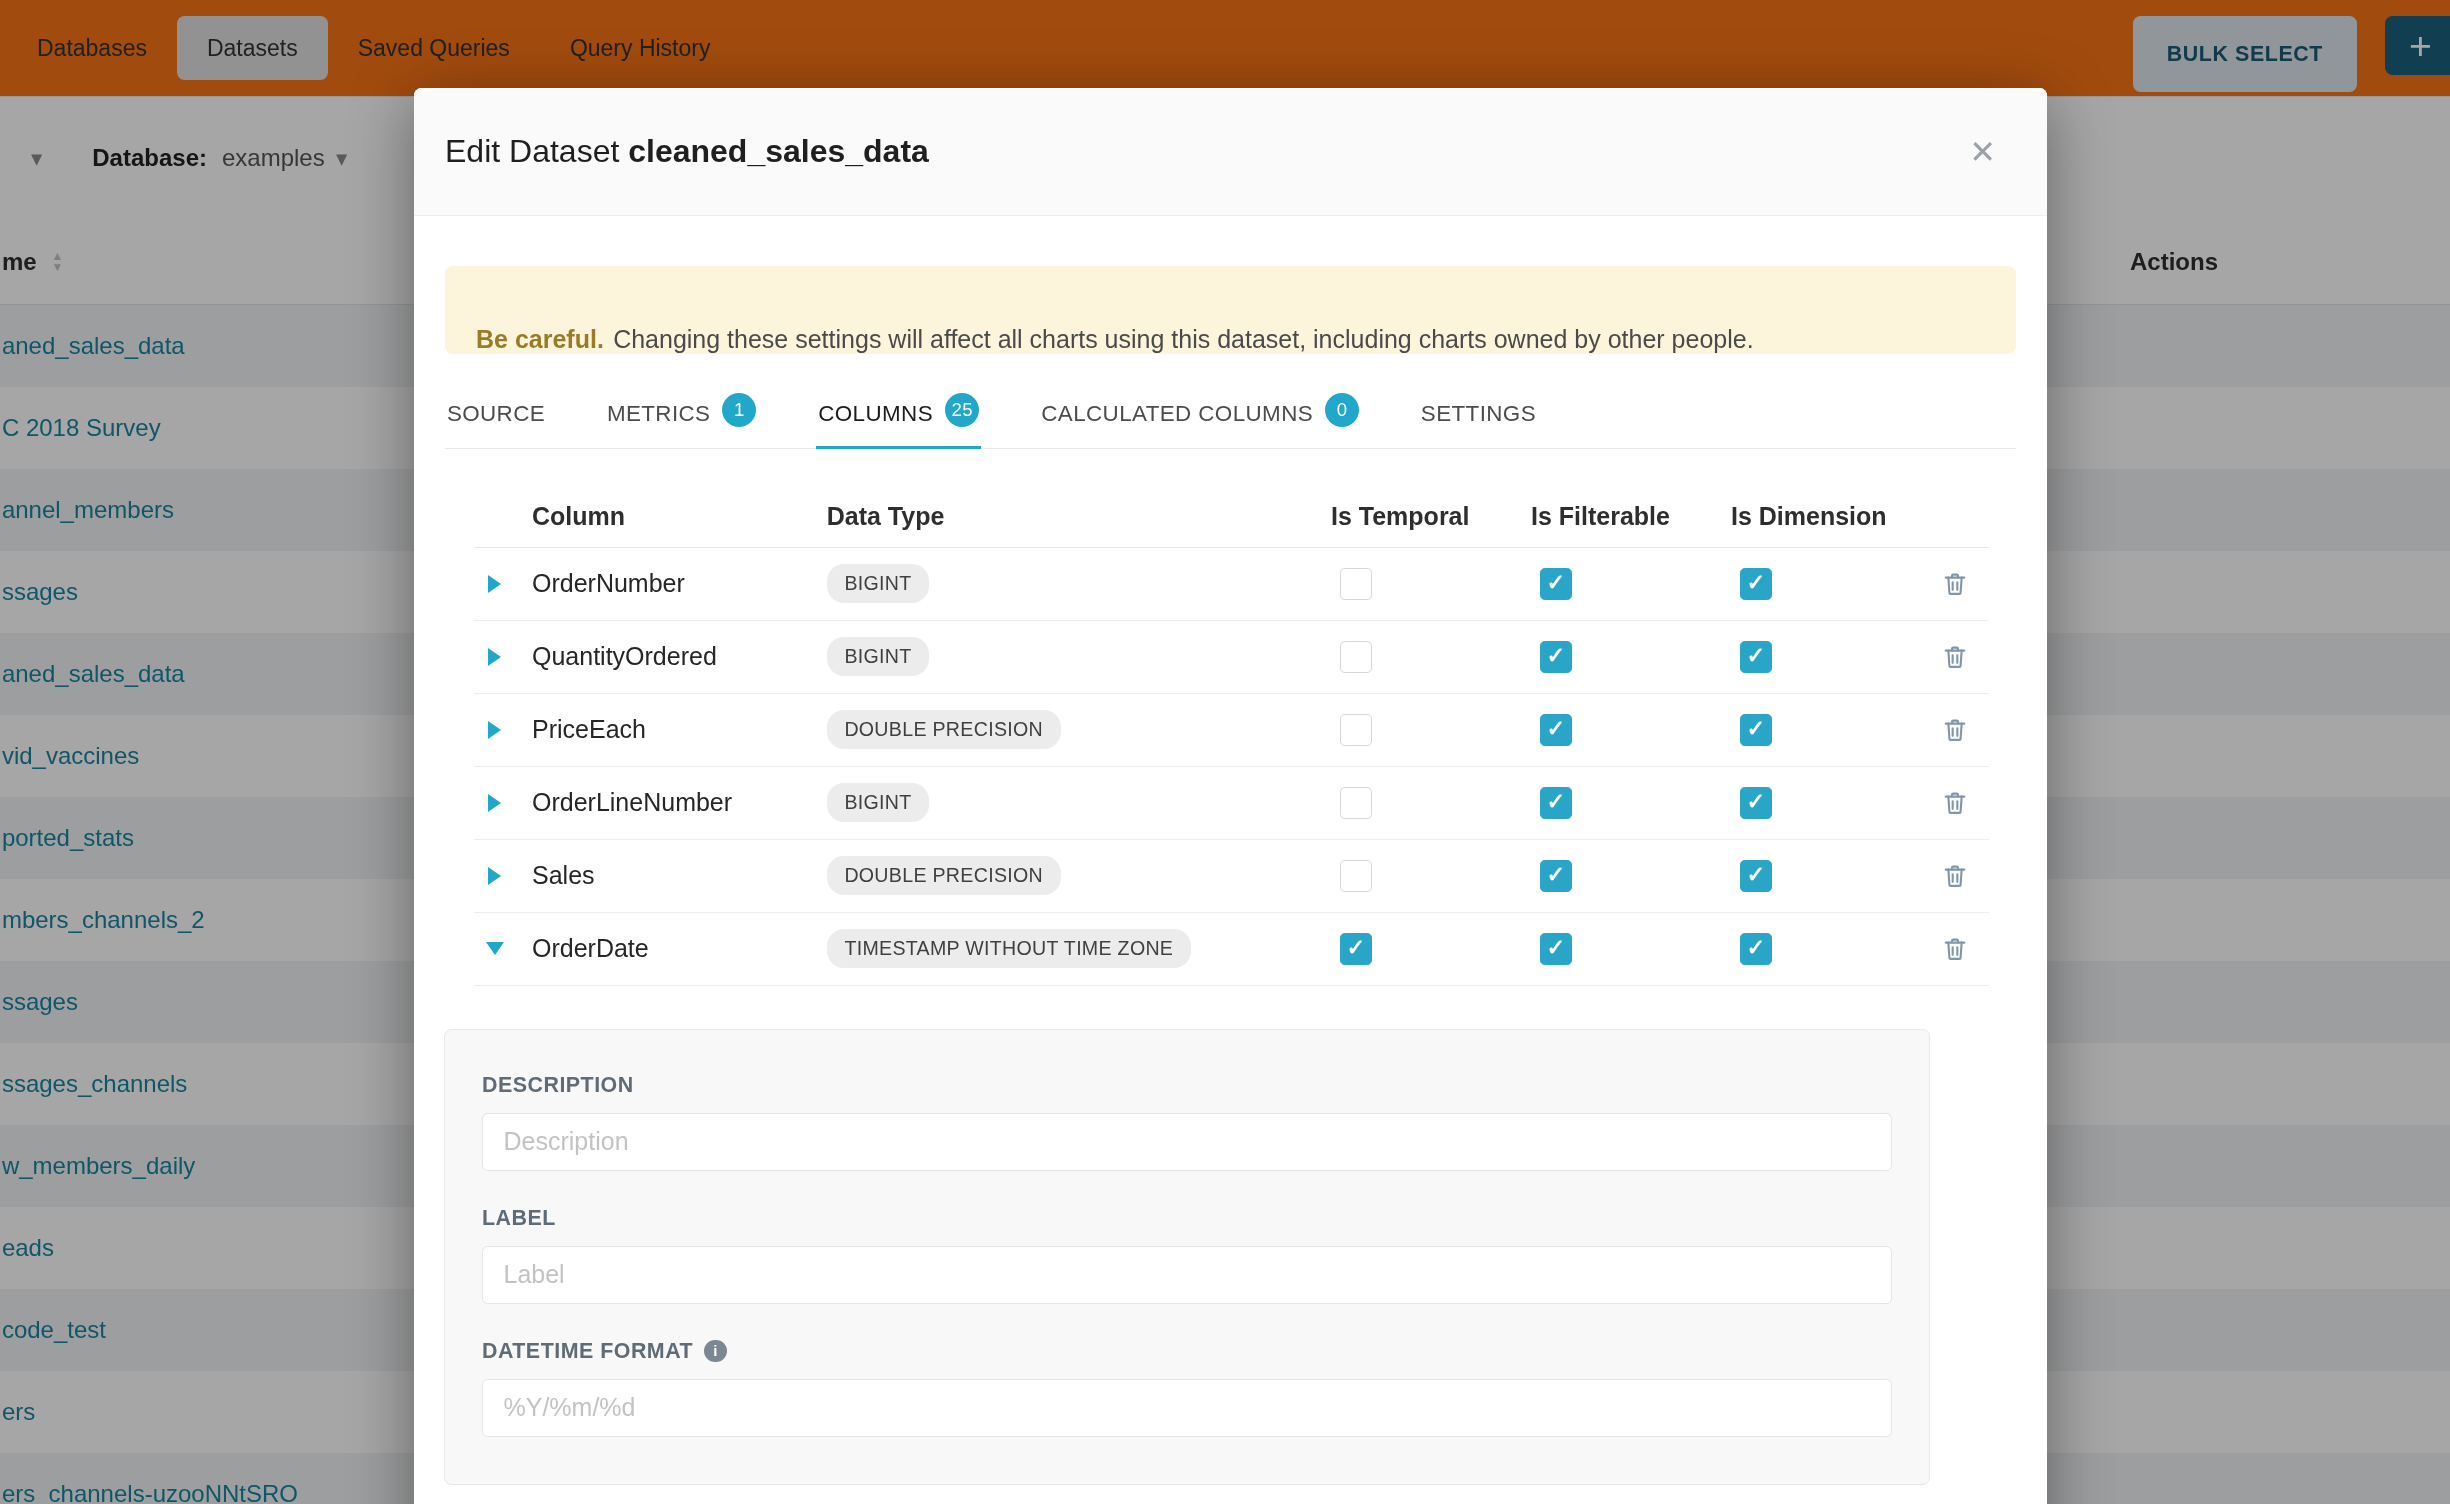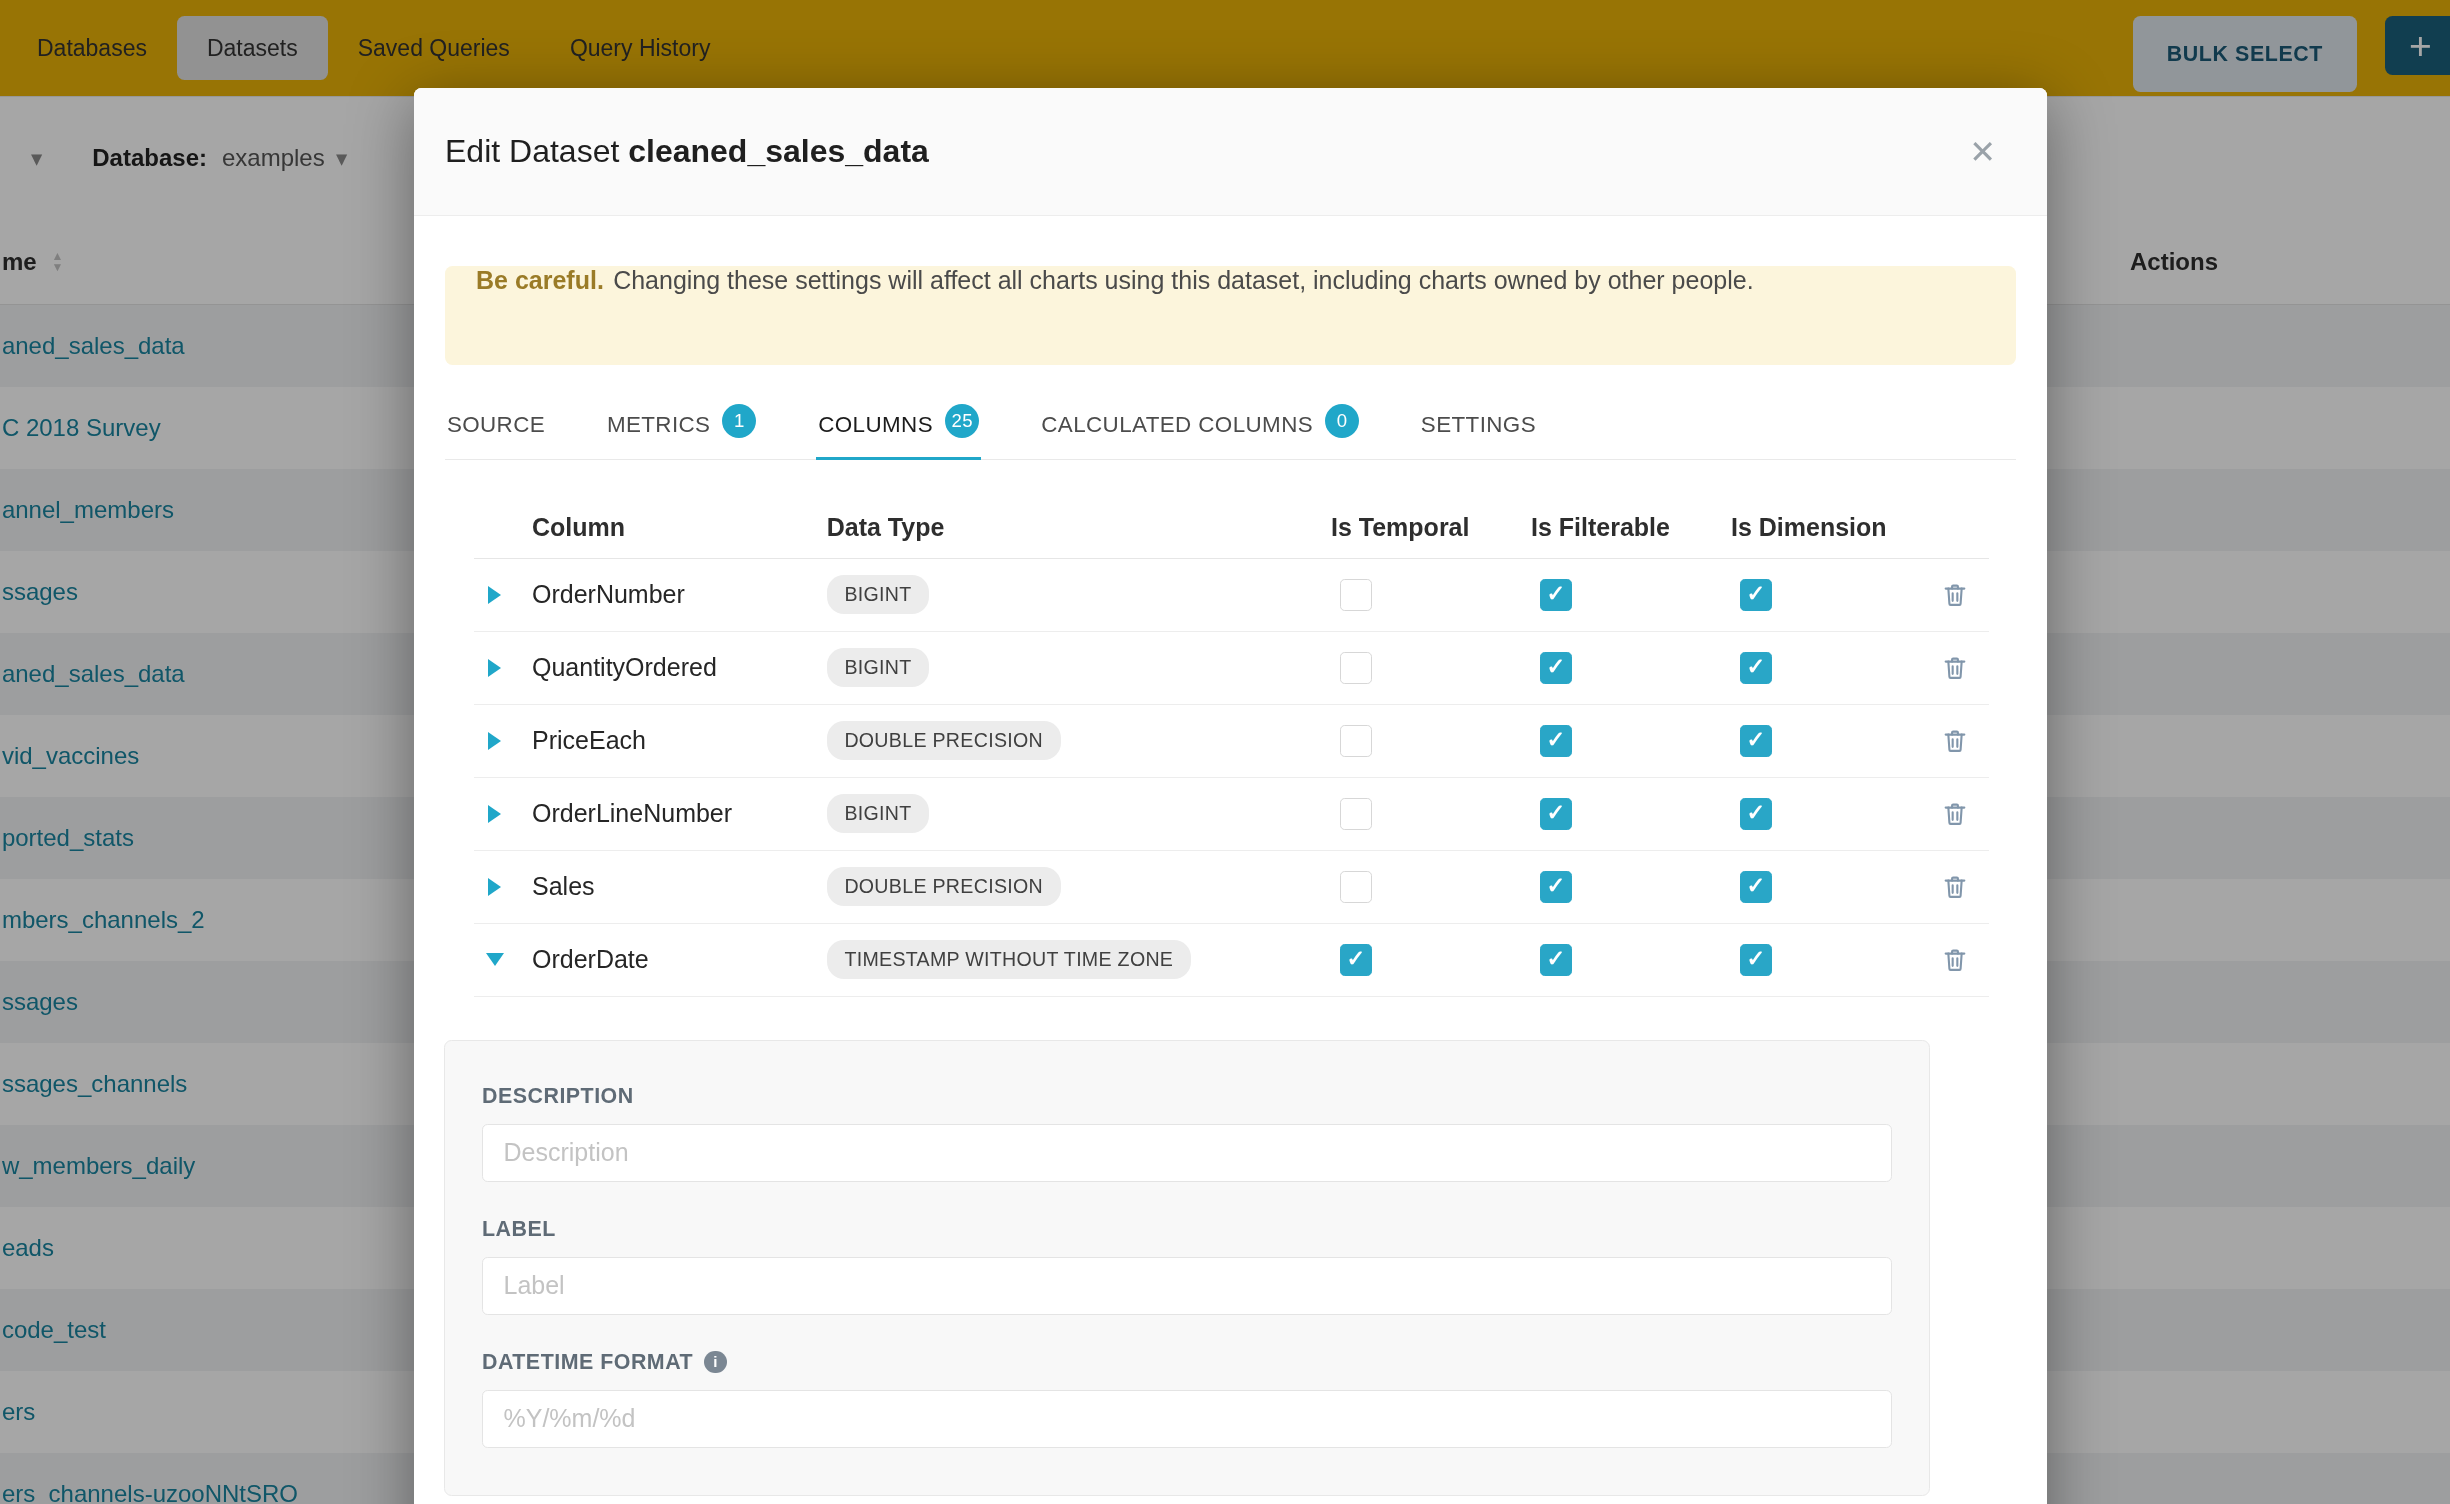--- a/index.html
+++ b/index.html
@@ -4,21 +4,21 @@
 <style>
   * { margin:0; padding:0; box-sizing:border-box; }
   html,body { overflow:hidden; background:#888; }
   .screen {
     position:relative; width:2450px; height:1505px; overflow:hidden;
     background:#fff; font-family:"Liberation Sans", sans-serif;
     -webkit-font-smoothing:antialiased;
   }
 
   
-  .topnav { height:97px; display:flex; align-items:center; padding:0 37px; background:#eab308; border-bottom:0.9px solid #e8e8e8; position:relative; }
+  .topnav { height:97px; display:flex; align-items:center; padding:0 37px; background:#f97316; border-bottom:0.9px solid #e8e8e8; position:relative; }
   .nav-item { font-size:23px; color:#333; padding:18.6px 30px; cursor:pointer; white-space:nowrap; }
   .nav-item:first-child { padding-left:0; }
   .nav-item.active { background:#e0e0e0; border-radius:7.5px; }
   .bulk-btn { position:absolute; right:93px; top:16px; height:76px; padding:0 34px; background:#dfe7ed; color:#1b5a77; font-weight:700; font-size:21.4px; letter-spacing:0.6px; border-radius:7.5px; display:flex; align-items:center; cursor:pointer; }
   .plus-btn { position:absolute; right:-56px; top:16px; width:121px; height:59px; background:#1b607c; border-radius:7.5px; color:#fff; font-size:39px; font-weight:400; display:flex; align-items:center; justify-content:flex-start; padding-left:24px; cursor:pointer; }
 
   .filterbar { height:122px; display:flex; align-items:center; background:#fff; padding:0 31px; font-size:24px; }
   .fcaret { color:#8a8a8a; font-size:22.4px; margin-right:50px; }
   .fcaret2 { color:#8a8a8a; font-size:22.4px; margin-left:11.2px; }
   .flbl { font-weight:700; color:#222; margin-right:15px; }
@@ -34,21 +34,21 @@
 
   
   .overlay { position:absolute; inset:0; background:rgba(0,0,0,.35); z-index:10; }
   .modal { position:absolute; left:414px; top:88px; width:1633px; height:1492px; background:#fff; border-radius:7.5px; z-index:20; box-shadow:0 13px 65px rgba(0,0,0,.4); }
 
   .mhead { height:128px; background:#fafafa; border-bottom:1.9px solid #ededed; display:flex; align-items:center; padding:0 51px 0 31px; border-radius:7.5px 7.5px 0 0; }
   .mtitle { font-size:32px; color:#1f1f1f; }
   .mtitle b { font-weight:700; }
   .mclose { margin-left:auto; font-size:32px; color:#9aa2a9; cursor:pointer; line-height:1; }
 
-  .banner { margin:50px 31px 0; background:#fcf5dc; border-radius:7.5px; padding:0 31px; height:99px; display:flex; align-items:flex-start; font-size:25px; color:#4a4a4a; white-space:nowrap; }
+  .banner { margin:50px 31px 0; background:#fcf5dc; border-radius:7.5px; padding:0 31px; height:88px; display:flex; align-items:flex-end; font-size:25px; color:#4a4a4a; white-space:nowrap; }
   .banner b { color:#9a7b27; margin-right:9.3px; }
 
   .mtabs { display:flex; gap:58px; margin:26px 31px 0; border-bottom:1.9px solid #e9e9e9; }
   .mtab { display:flex; align-items:flex-end; gap:12px; padding:13px 1.9px 20.5px; position:relative; font-size:22.4px; letter-spacing:0.4px; color:#4c4c4c; cursor:pointer; white-space:nowrap; }
   .mtab.active { color:#1c1c1c; }
   .mtab.active::after { content:""; position:absolute; left:0; right:0; bottom:-1.9px; height:3.7px; background:#20A7C9; }
   .badge { min-width:34px; height:34px; border-radius:17px; background:#20A7C9; color:#fff; font-size:18.6px; display:flex; align-items:center; justify-content:center; padding:0 6.5px; }
 
   .ctable { margin:37px 58px 0 60px; }
   .crow { display:grid; grid-template-columns:41px 294px 447px 200px 200px 200px 1fr; align-items:center; height:73px; border-bottom:0.9px solid #ededed; font-size:25px; color:#262626; }

